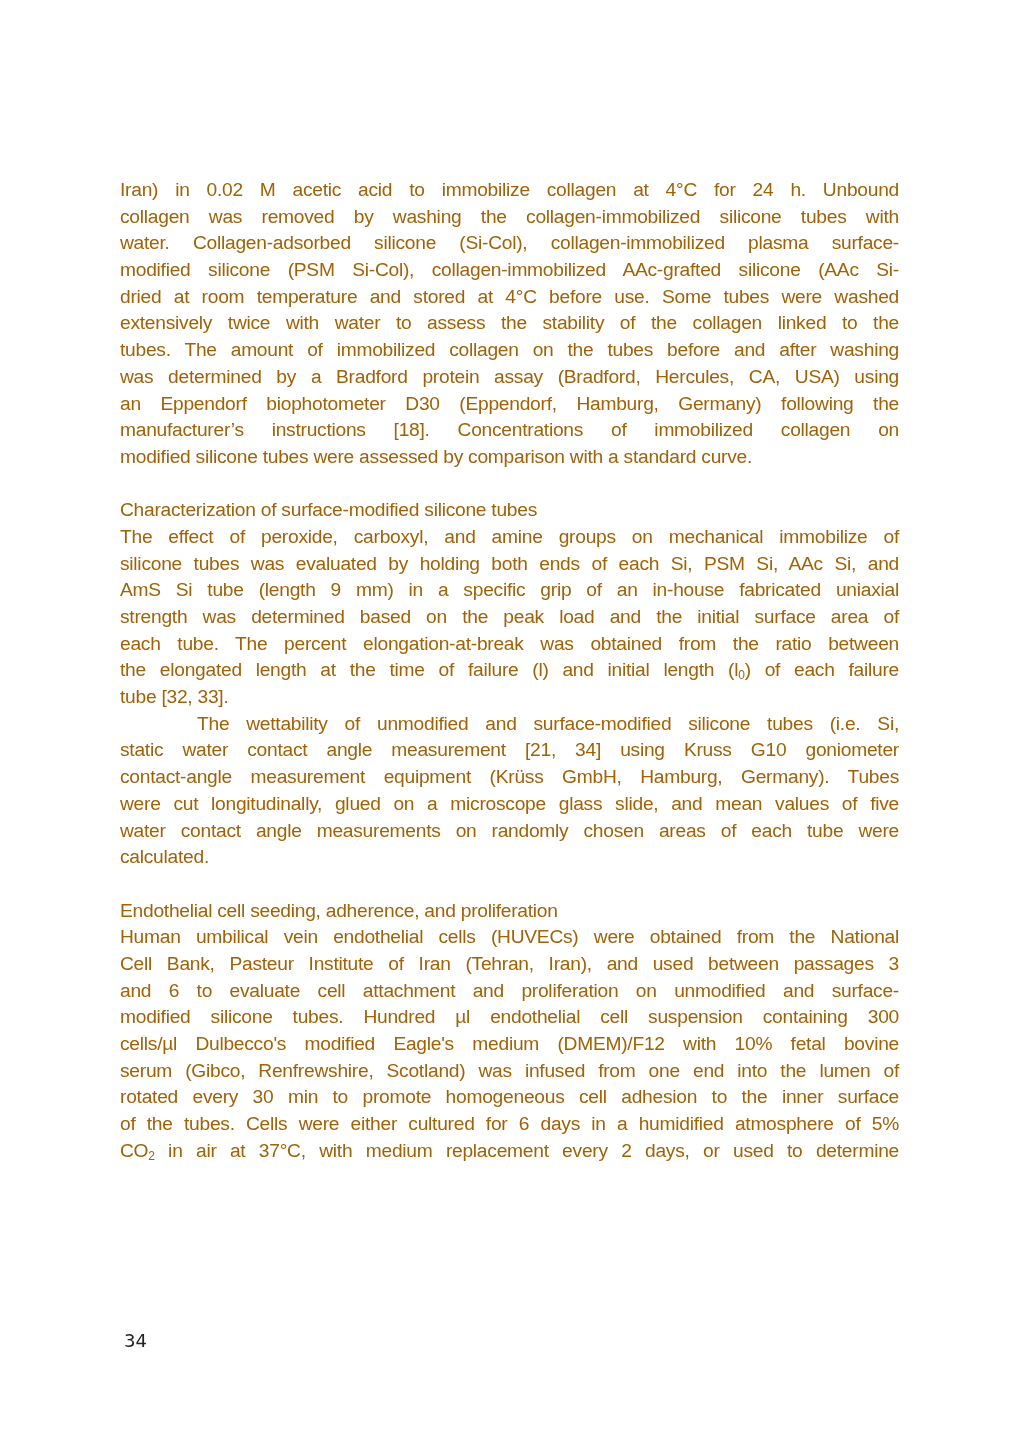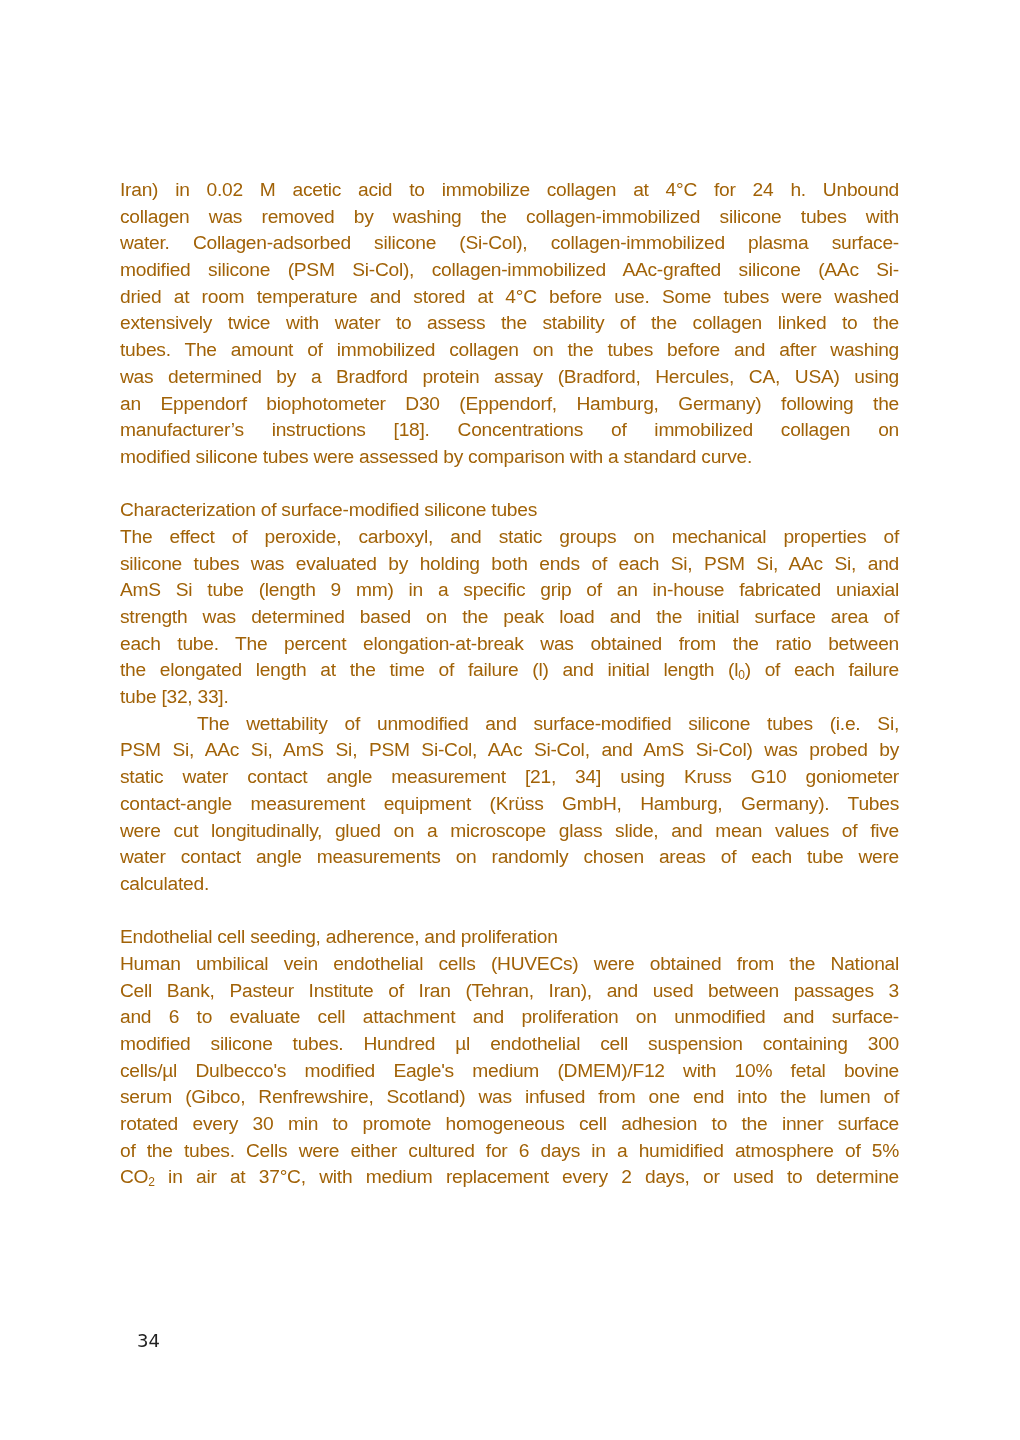--- a/index.html
+++ b/index.html
@@ -45,21 +45,21 @@
     .gap {
       height: 26.7px;
     }
     sub {
       font-size: 12px;
       line-height: 0;
       vertical-align: -3px;
     }
     .page-number {
       position: absolute;
-      left: 137px;
+      left: 124px;
       top: 1330px;
       font-family: "DejaVu Sans", sans-serif;
       font-size: 18px;
       color: #222222;
     }
   </style>
 </head>
 <body>
 
 <div class="page">
@@ -75,30 +75,29 @@
     <span class="line">was determined by a Bradford protein assay (Bradford, Hercules, CA, USA) using</span>
     <span class="line">an Eppendorf biophotometer D30 (Eppendorf, Hamburg, Germany) following the</span>
     <span class="line">manufacturer’s instructions [18]. Concentrations of immobilized collagen on</span>
     <span class="line last">modified silicone tubes were assessed by comparison with a standard curve.</span>
   </div>
 
   <div class="gap"></div>
 
   <div>
     <span class="line heading">Characterization of surface-modified silicone tubes</span>
-    <span class="line">The effect of peroxide, carboxyl, and static groups on mechanical properties of</span>
+    <span class="line">The effect of peroxide, carboxyl, and amine groups on mechanical immobilize of</span>
     <span class="line">silicone tubes was evaluated by holding both ends of each Si, PSM Si, AAc Si, and</span>
     <span class="line">AmS Si tube (length 9 mm) in a specific grip of an in-house fabricated uniaxial</span>
     <span class="line">strength was determined based on the peak load and the initial surface area of</span>
     <span class="line">each tube. The percent elongation-at-break was obtained from the ratio between</span>
     <span class="line"><span>the elongated length at the time of failure (l) and initial length (l</span><sub>0</sub><span>) of each failure</span></span>
     <span class="line last">tube [32, 33].</span>
 
     <span class="line indent">The wettability of unmodified and surface-modified silicone tubes (i.e. Si,</span>
-    <span class="line">PSM Si, AAc Si, AmS Si, PSM Si-Col, AAc Si-Col, and AmS Si-Col) was probed by</span>
     <span class="line">static water contact angle measurement [21, 34] using Kruss G10 goniometer</span>
     <span class="line">contact-angle measurement equipment (Krüss GmbH, Hamburg, Germany). Tubes</span>
     <span class="line">were cut longitudinally, glued on a microscope glass slide, and mean values of five</span>
     <span class="line">water contact angle measurements on randomly chosen areas of each tube were</span>
     <span class="line last">calculated.</span>
   </div>
 
   <div class="gap"></div>
 
   <div>

